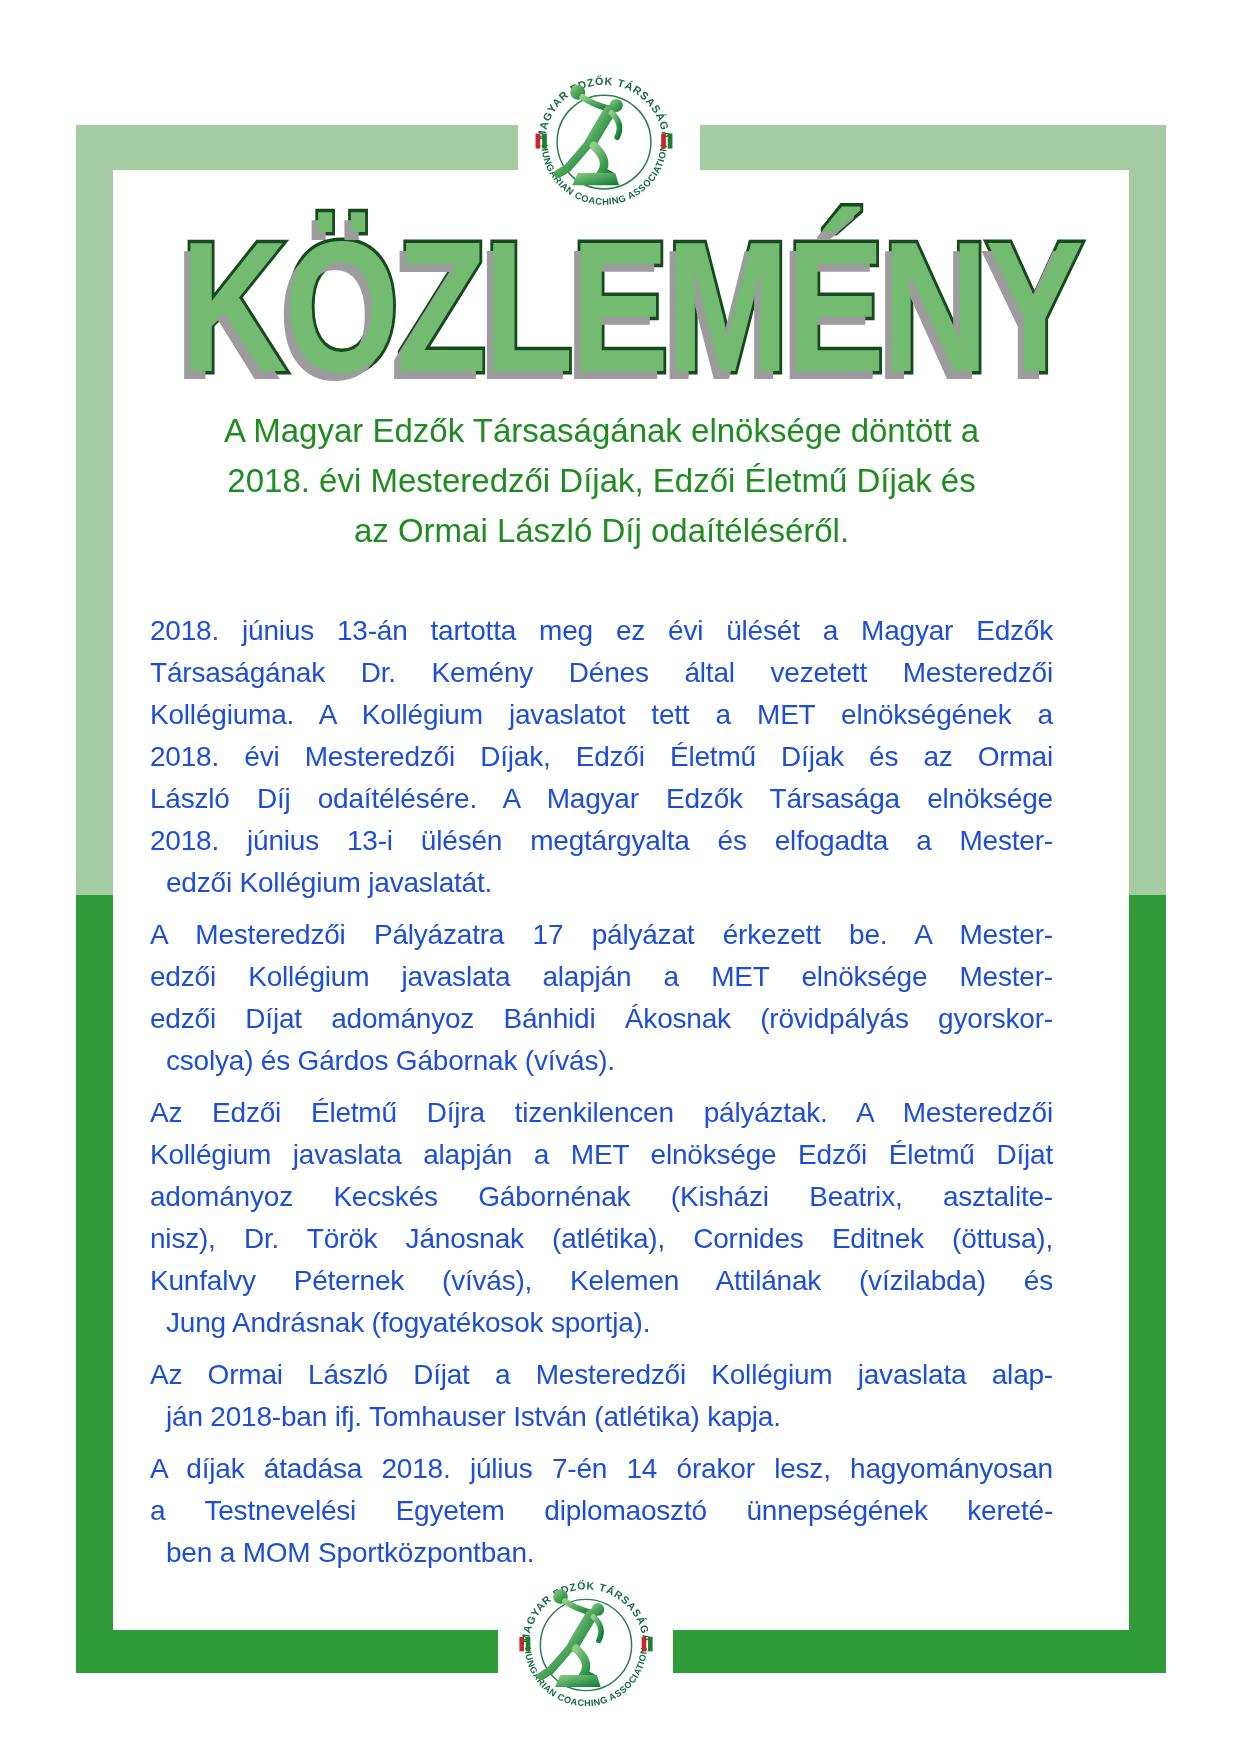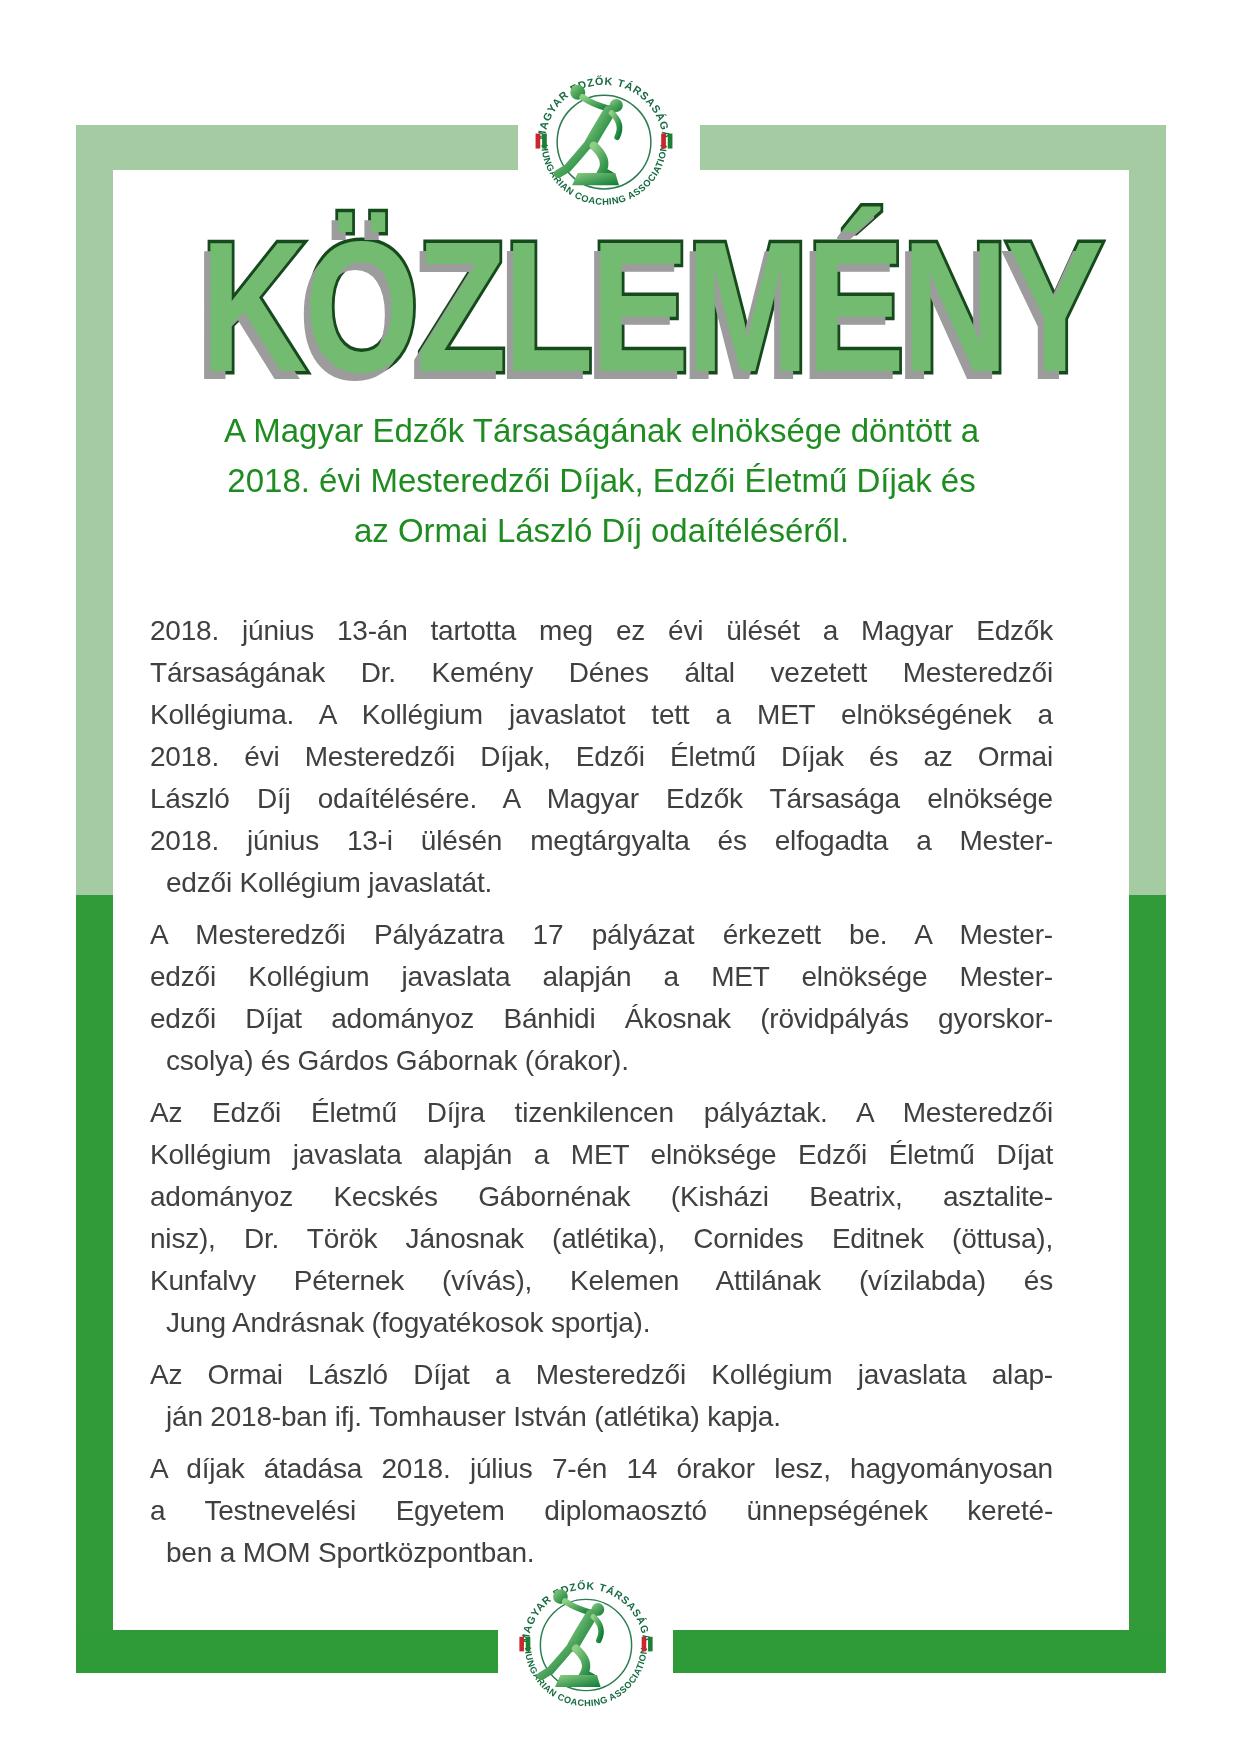--- a/index.html
+++ b/index.html
@@ -20,34 +20,34 @@
   .band-bottom-b{left:673px;top:1630px;width:493px;height:43px;background:#2f9a38;}
   
   .logo{position:absolute;}
   .logo-top{left:529px;top:67px;width:150px;height:150px;}
   .logo-bottom{left:513px;top:1572px;width:146px;height:146px;}
   .arc-top{font-family:"Liberation Sans",sans-serif;font-size:11.5px;font-weight:bold;
     letter-spacing:0.9px;fill:#176b40;}
   .arc-bot{font-family:"Liberation Sans",sans-serif;font-size:10px;font-weight:bold;
     letter-spacing:0.5px;fill:#176b40;}
   
-  .title-wrap{position:absolute;left:88px;width:1089px;top:215px;text-align:center;}
+  .title-wrap{position:absolute;left:68px;width:1089px;top:215px;text-align:center;}
   .title-inner{
     display:inline-block;transform:scaleX(0.8);transform-origin:center top;
     font-size:185px;line-height:1;font-weight:bold;letter-spacing:-4px;
     color:#72bb70;-webkit-text-stroke:7px #164a1d;paint-order:stroke fill;
     text-shadow:-8px 8px 0 #9c9c9c;white-space:nowrap;
     font-family:"Liberation Sans","DejaVu Sans",sans-serif;
   }
   
   .subtitle{position:absolute;left:150px;width:903px;top:406px;text-align:center;
     font-size:33px;font-weight:normal;line-height:50px;color:#1e8c21;}
   
   .body-text{position:absolute;left:150px;width:903px;top:610px;
-    font-size:28px;line-height:42px;color:#404040;letter-spacing:-0.2px;}
+    font-size:28px;line-height:42px;color:#1d4ed8;letter-spacing:-0.2px;}
   .body-text p{margin:0 0 10px 0;}
   .body-text p:last-child{margin-bottom:0;}
   .jl{text-align:justify;text-align-last:justify;}
   .ll{text-align:left;margin-left:16px;}
 </style>
 </head>
 <body>
 
 <div class="page">
 
@@ -111,21 +111,21 @@
       <span class="jl" style="display:block">Kollégiuma. A Kollégium javaslatot tett a MET elnökségének a</span>
       <span class="jl" style="display:block">2018. évi Mesteredzői Díjak, Edzői Életmű Díjak és az Ormai</span>
       <span class="jl" style="display:block">László Díj odaítélésére. A Magyar Edzők Társasága elnöksége</span>
       <span class="jl" style="display:block">2018. június 13-i ülésén megtárgyalta és elfogadta a Mester-</span>
       <span class="ll" style="display:block">edzői Kollégium javaslatát.</span>
     </p>
     <p>
       <span class="jl" style="display:block">A Mesteredzői Pályázatra 17 pályázat érkezett be. A Mester-</span>
       <span class="jl" style="display:block">edzői Kollégium javaslata alapján a MET elnöksége Mester-</span>
       <span class="jl" style="display:block">edzői Díjat adományoz Bánhidi Ákosnak (rövidpályás gyorskor-</span>
-      <span class="ll" style="display:block">csolya) és Gárdos Gábornak (órakor).</span>
+      <span class="ll" style="display:block">csolya) és Gárdos Gábornak (vívás).</span>
     </p>
     <p>
       <span class="jl" style="display:block">Az Edzői Életmű Díjra tizenkilencen pályáztak. A Mesteredzői</span>
       <span class="jl" style="display:block">Kollégium javaslata alapján a MET elnöksége Edzői Életmű Díjat</span>
       <span class="jl" style="display:block">adományoz Kecskés Gábornénak (Kisházi Beatrix, asztalite-</span>
       <span class="jl" style="display:block">nisz), Dr. Török Jánosnak (atlétika), Cornides Editnek (öttusa),</span>
       <span class="jl" style="display:block">Kunfalvy Péternek (vívás), Kelemen Attilának (vízilabda) és</span>
       <span class="ll" style="display:block">Jung Andrásnak (fogyatékosok sportja).</span>
     </p>
     <p>

